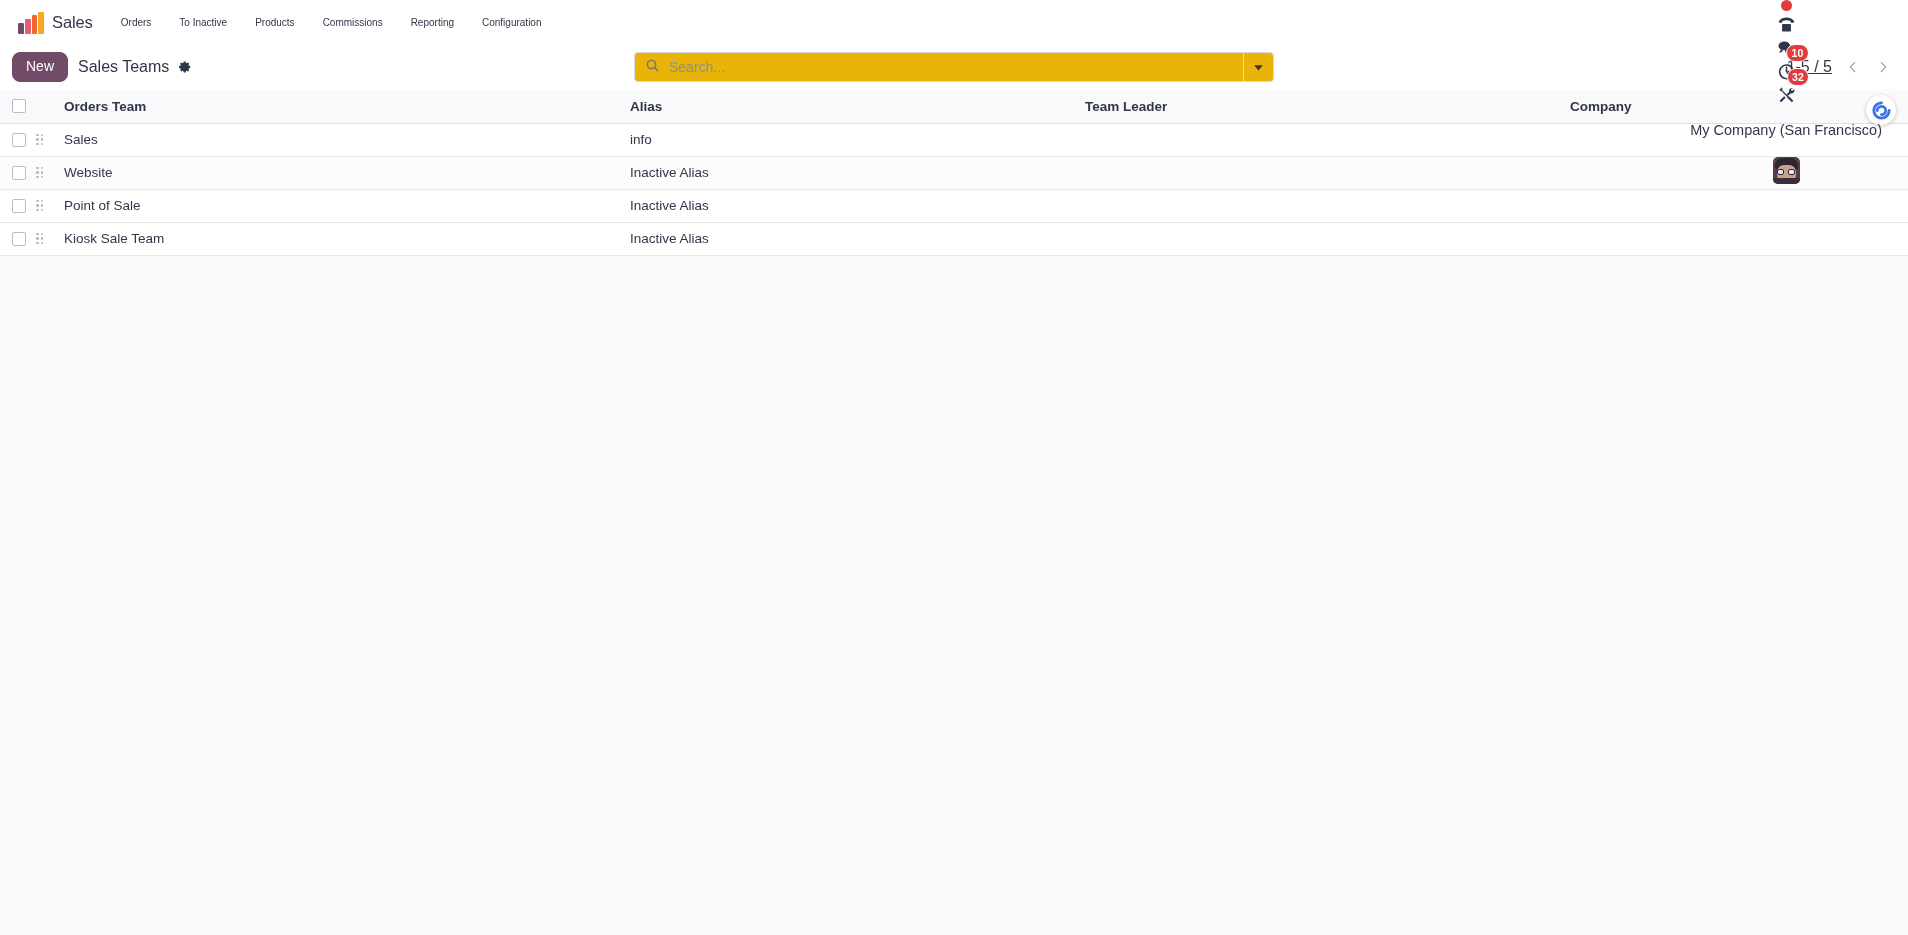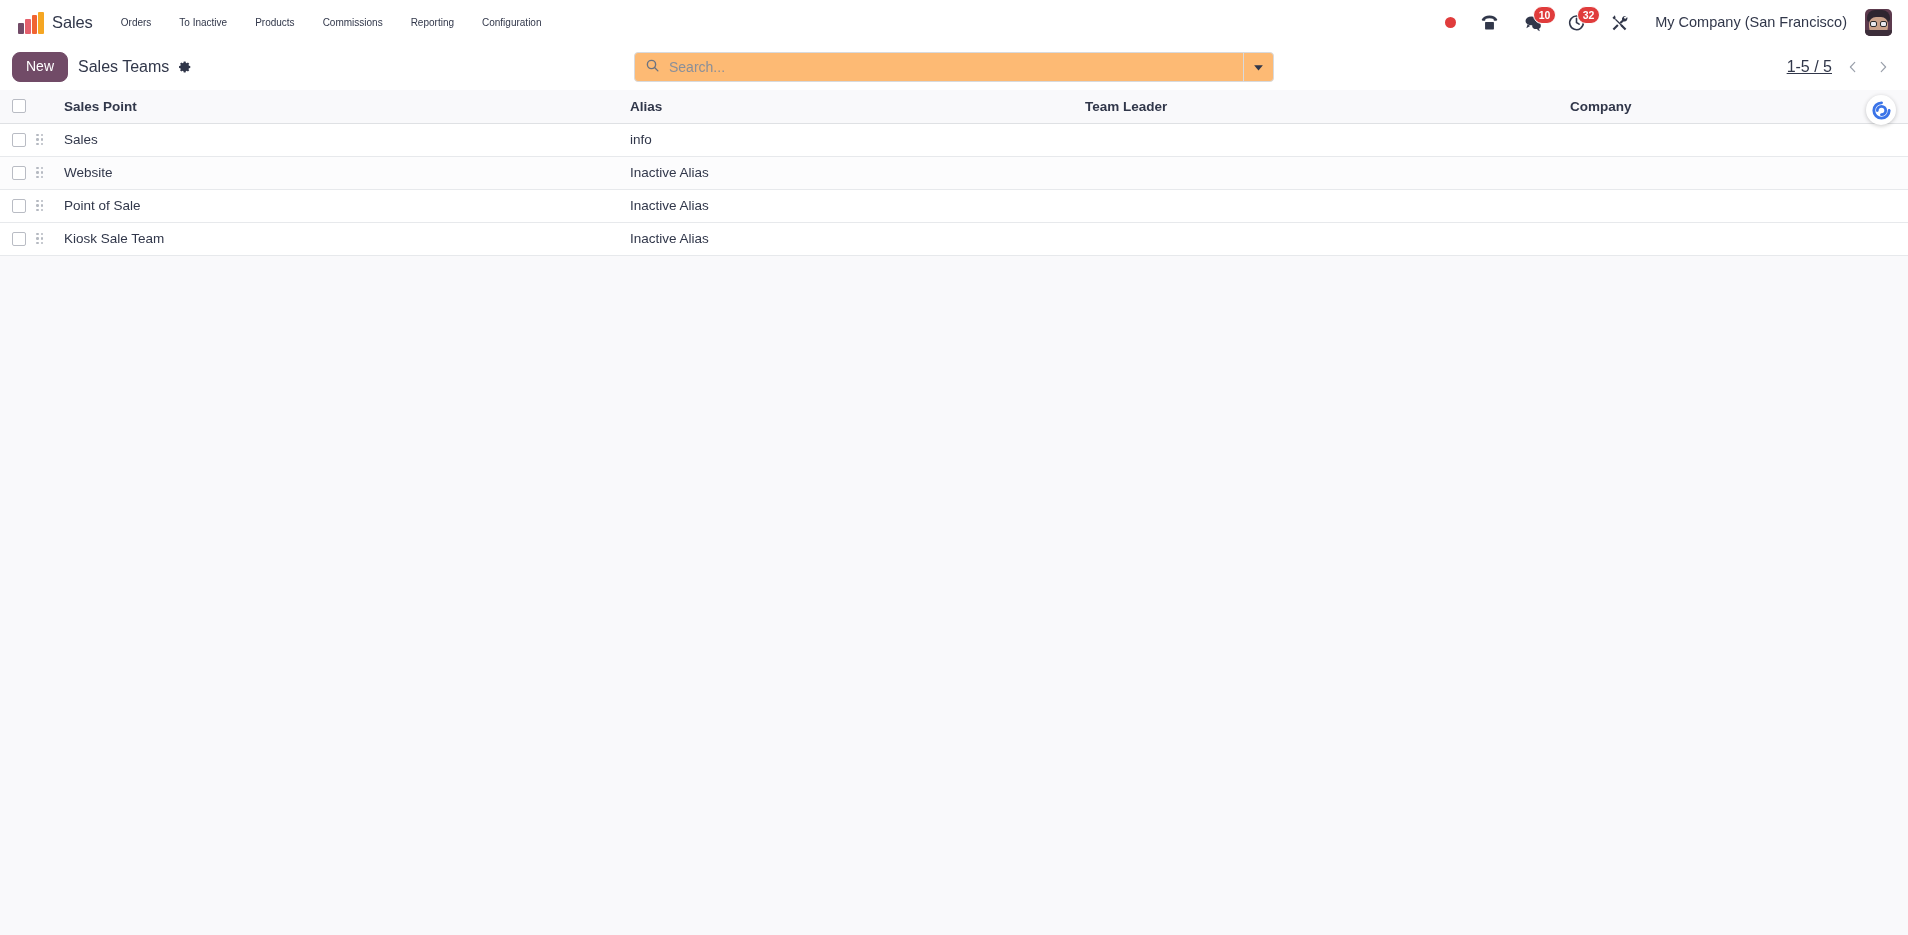--- a/index.html
+++ b/index.html
@@ -59,20 +59,21 @@
     white-space: nowrap;
   }
 
   .nav-right {
     margin-left: auto;
     display: flex;
     align-items: center;
     gap: 4px;
     height: 45px;
     padding-right: 4px;
+    flex-direction: column;
   }
   .sys-icon {
     position: relative;
     height: 45px;
     display: flex;
     align-items: center;
     justify-content: center;
     padding: 0 10px;
     cursor: pointer;
     color: #31374a;
@@ -171,21 +172,21 @@
     display: flex;
     align-items: center;
   }
   .searchview {
     display: flex;
     align-items: center;
     width: 100%;
     height: 30px;
     border: 1px solid #d8dadd;
     border-radius: 4px;
-    background: #fdba74;
+    background: #eab308;
   }
   .sv-input-wrap {
     flex: 1 1 auto;
     display: flex;
     align-items: center;
     gap: 9px;
     padding: 0 10px;
     height: 100%;
     overflow: hidden;
   }
@@ -462,21 +463,21 @@
         <col class="col-alias">
         <col class="col-leader">
         <col class="col-company">
     </colgroup>
     <thead>
       <tr>
         <th class="col-check th-static">
           <span class="cb"></span>
         </th>
         <th class="col-handle th-static"></th>
-        <th class="col-name">Sales Point</th>
+        <th class="col-name">Orders Team</th>
         <th class="col-alias">Alias</th>
         <th class="col-leader">Team Leader</th>
         <th class="col-company">Company</th>
       </tr>
     </thead>
     <tbody>
 
       <tr class="row-odd">
         <td class="col-check">
           <span class="cb"></span>

